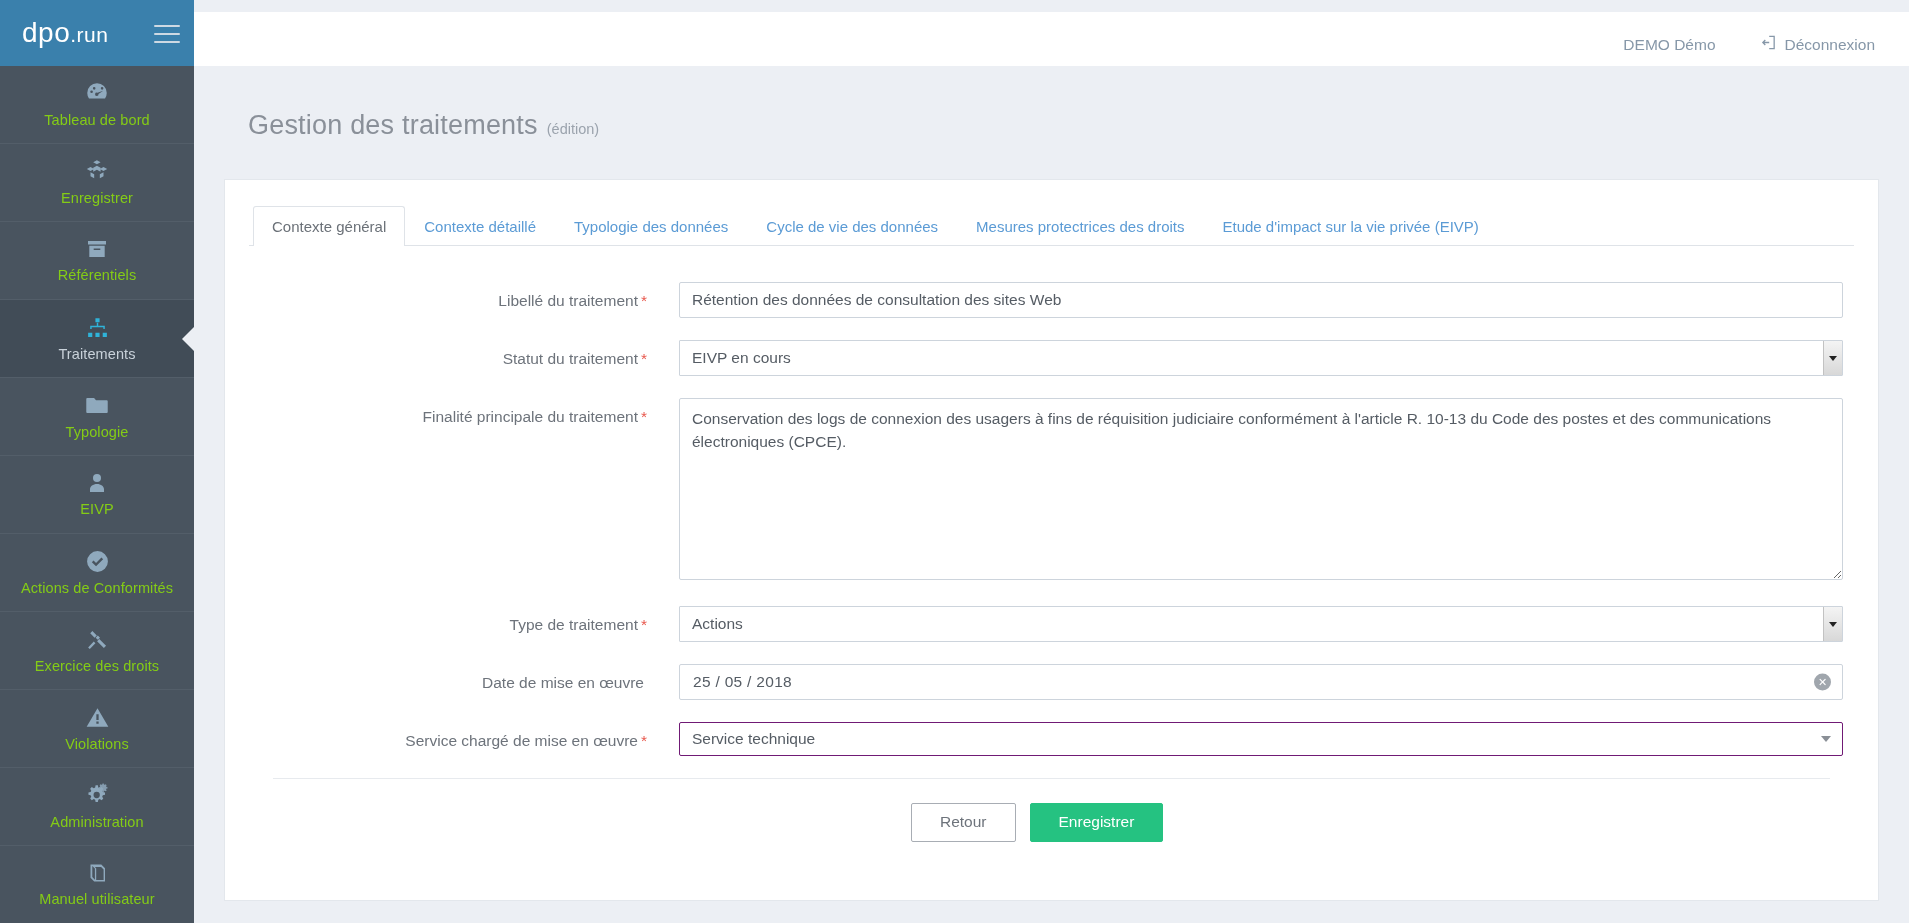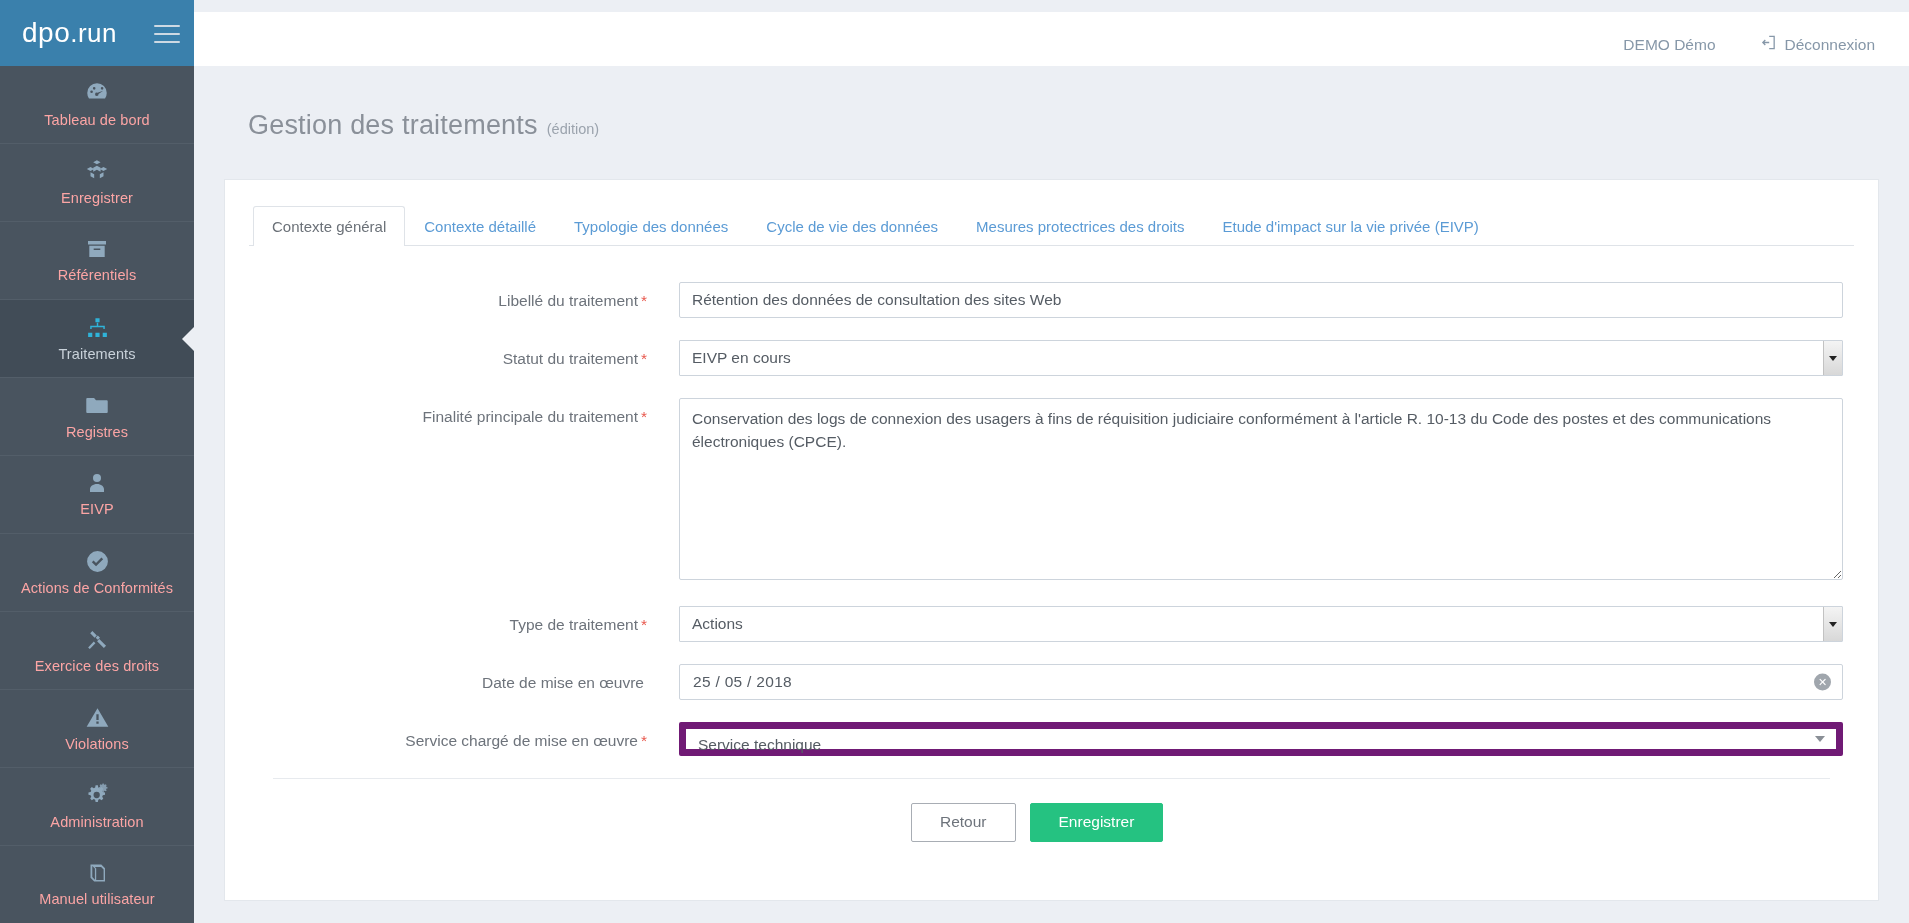--- a/index.html
+++ b/index.html
@@ -27,21 +27,21 @@
     padding: 0 14px 0 22px;
   }
   .brand-logo {
     color: #ffffff;
     font-size: 28px;
     letter-spacing: .5px;
     font-weight: 300;
     line-height: 1;
     white-space: nowrap;
   }
-  .brand-logo .suffix { font-size: 26px; }
+  .brand-logo .suffix { font-size: 21px; }
   .hamburger {
     width: 26px; height: 20px;
     display: flex; flex-direction: column; justify-content: space-between;
     cursor: pointer;
     padding-top: 2px;
   }
   .hamburger span {
     display: block; height: 2px; background: #cdd9e3; border-radius: 1px;
   }
 
@@ -55,21 +55,21 @@
     cursor: pointer;
     color: #b3bec9;
   }
   .nav-item .nav-icon {
     display: block; margin-bottom: 7px;
     color: #8fa9bd;
     line-height: 0;
   }
   .nav-item .nav-label {
     font-size: 14.5px;
-    color: #fca5a5;
+    color: #84cc16;
     text-align: center;
     letter-spacing: .1px;
     line-height: 1.1;
   }
   .nav-item.active {
     background: #414c57;
   }
   .nav-item.active .nav-icon { color: #2fb3d9; }
   .nav-item.active .nav-label { color: #c9d2da; text-align: right; }
   .nav-item.active::after {
@@ -197,21 +197,21 @@
   .select-native .sel-btn i {
     display: block; width: 0; height: 0;
     border-left: 4.5px solid transparent;
     border-right: 4.5px solid transparent;
     border-top: 5px solid #222;
   }
 
   
   .select-lite {
     position: relative; height: 34px;
-    border: 7px solid #701a75; background: #ffffff; border-radius: 2px;
+    border: 1px solid #701a75; background: #ffffff; border-radius: 2px;
   }
   .select-lite .sel-value {
     position: absolute; left: 12px; top: 0; line-height: 32px;
     font-size: 15.5px; color: #555c64;
   }
   .select-lite .sel-caret {
     position: absolute; right: 11px; top: 50%; transform: translateY(-50%);
     width: 0; height: 0;
     border-left: 5px solid transparent;
     border-right: 5px solid transparent;
@@ -314,21 +314,21 @@
         </span>
         <span class="nav-label">Traitements</span>
       </li>
 
       <li class="nav-item">
         <span class="nav-icon">
           <svg width="26" height="26" viewBox="0 0 24 24" fill="currentColor">
               <path d="M3 5.6h6.3l1.8 2.1H21a.9.9 0 01.9.9v9.8a.9.9 0 01-.9.9H3a.9.9 0 01-.9-.9V6.5A.9.9 0 013 5.6z"></path>
             </svg>
         </span>
-        <span class="nav-label">Registres</span>
+        <span class="nav-label">Typologie</span>
       </li>
 
       <li class="nav-item">
         <span class="nav-icon">
           <svg width="24" height="24" viewBox="0 0 24 24" fill="currentColor">
               <circle cx="12" cy="7" r="4"></circle>
               <path d="M12 13c-4 0-7 2.3-7 5.2V21h14v-2.8c0-2.9-3-5.2-7-5.2z"></path>
             </svg>
         </span>
         <span class="nav-label">EIVP</span>

